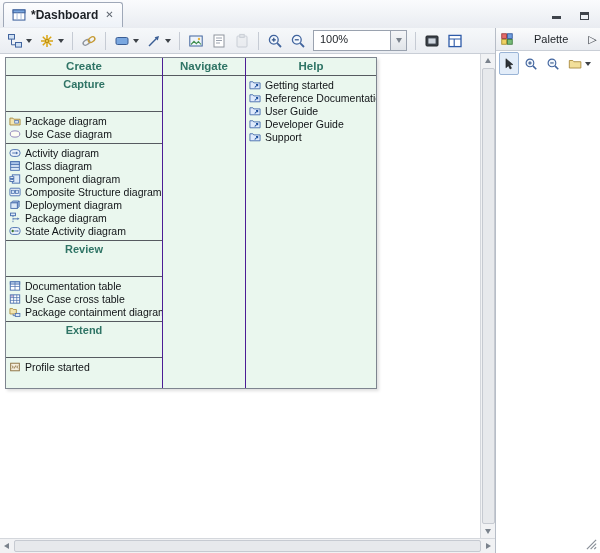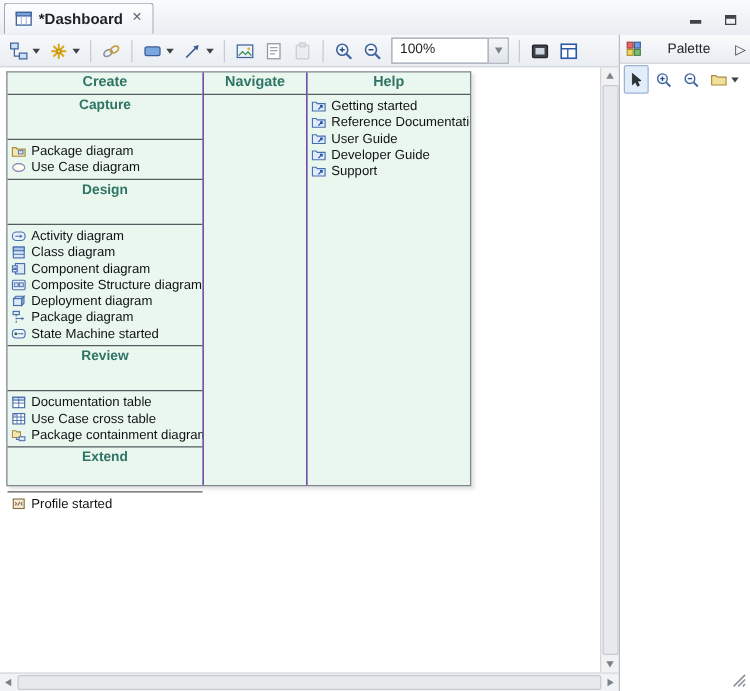--- a/index.html
+++ b/index.html
@@ -258,21 +258,20 @@
                   <span class="ic i12">
                     <svg viewBox="0 0 13 13">
                       <ellipse cx="6.5" cy="6.5" rx="5.2" ry="3.4" fill="#fdfdf2" stroke="#8a7fb8"></ellipse>
                     </svg>
                   </span>
                   <span class="dlabel">Use Case diagram</span>
                 </div>
               </div>
             </div>
             <div class="sec">
-              <div class="sec-header">Design</div>
               <div class="items">
                 <div class="ditem">
                   <span class="ic i12">
                     <svg viewBox="0 0 13 13">
                       <rect x="1" y="2.8" width="11" height="7.4" rx="3.5" fill="#eaf1fa" stroke="#4a6fae"></rect>
                       <path d="M3.5 6.5h4" stroke="#4a6fae"></path>
                       <path d="M7.5 4.9v3.2L10 6.5z" fill="#4a6fae"></path>
                     </svg>
                   </span>
                   <span class="dlabel">Activity diagram</span>
@@ -331,21 +330,21 @@
                 </div>
                 <div class="ditem">
                   <span class="ic i12">
                     <svg viewBox="0 0 13 13">
                       <rect x="1" y="2.8" width="11" height="7.4" rx="3" fill="#eef4fb" stroke="#4a6fae"></rect>
                       <circle cx="4" cy="6.5" r="1.3" fill="#35722f"></circle>
                       <path d="M5.8 6.5h3.2" stroke="#4a6fae"></path>
                       <path d="M9 5.4v2.2l1.8-1.1z" fill="#4a6fae"></path>
                     </svg>
                   </span>
-                  <span class="dlabel">State Machine started</span>
+                  <span class="dlabel">State Activity diagram</span>
                 </div>
               </div>
             </div>
             <div class="sec">
               <div class="sec-header">Review</div>
               <div class="items">
                 <div class="ditem">
                   <span class="ic i12">
                     <svg viewBox="0 0 13 13">
                       <rect x="1.4" y="2" width="10.2" height="9" fill="#fff" stroke="#4a6fae"></rect>

